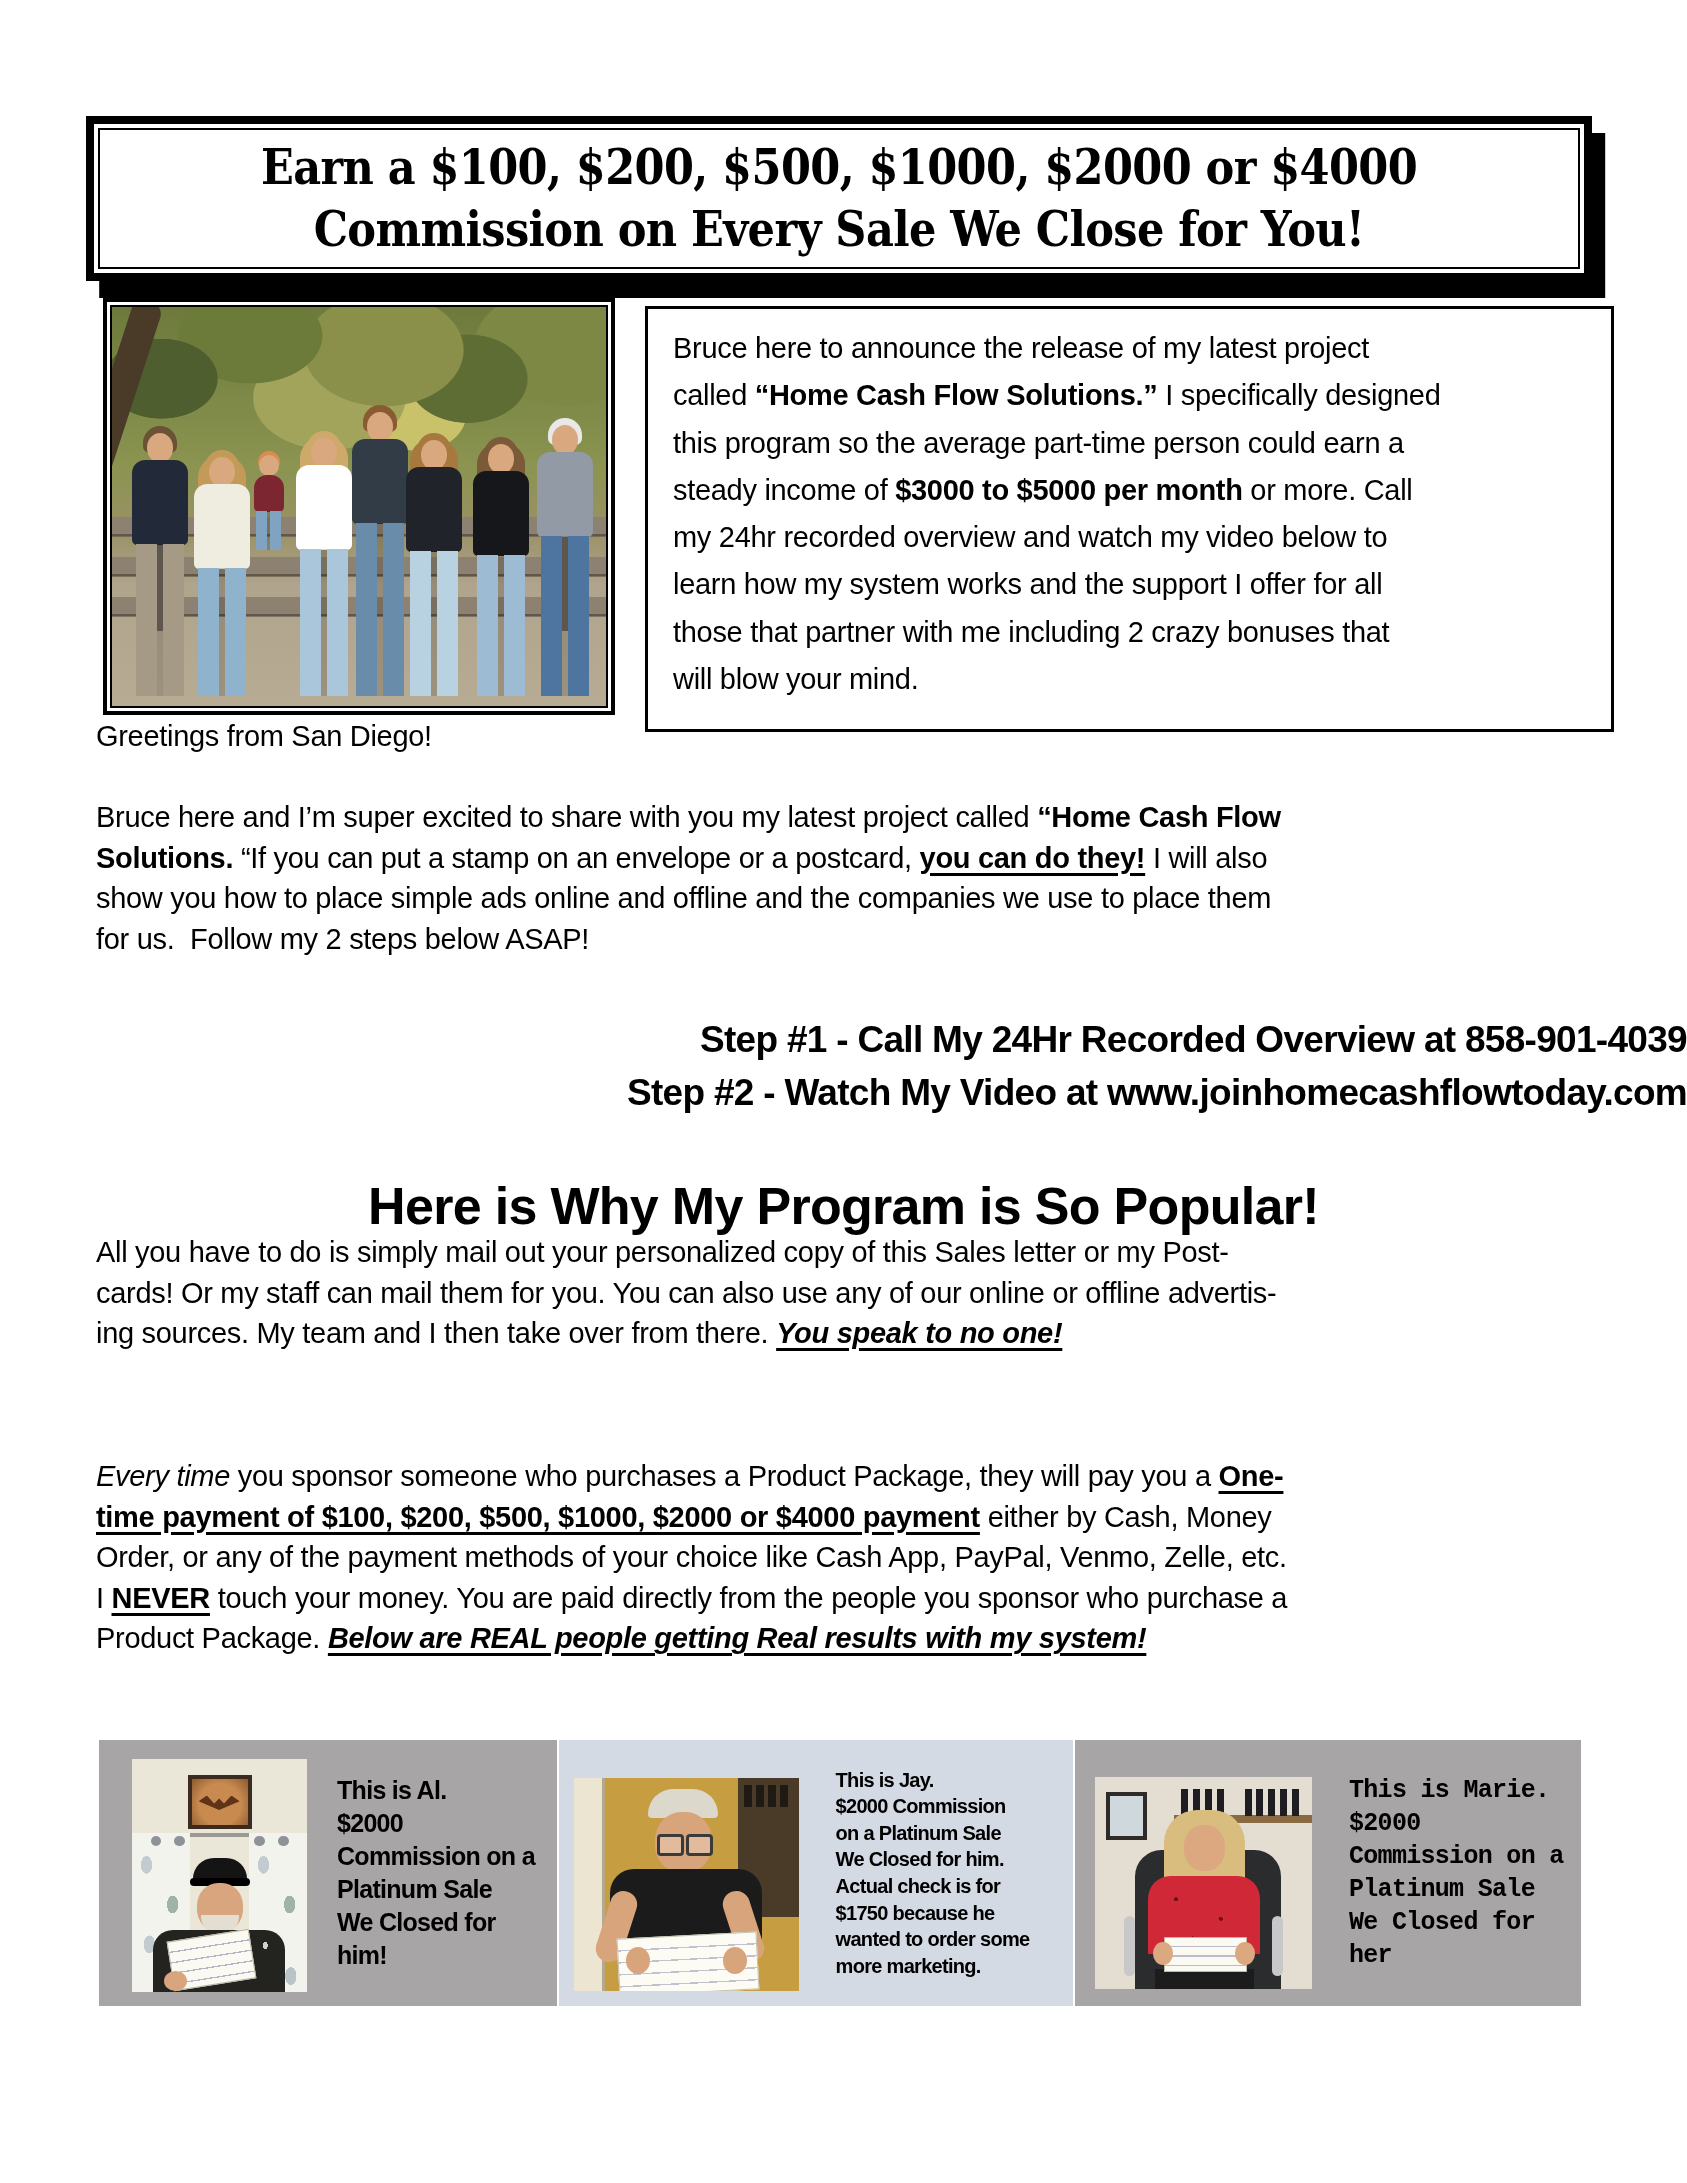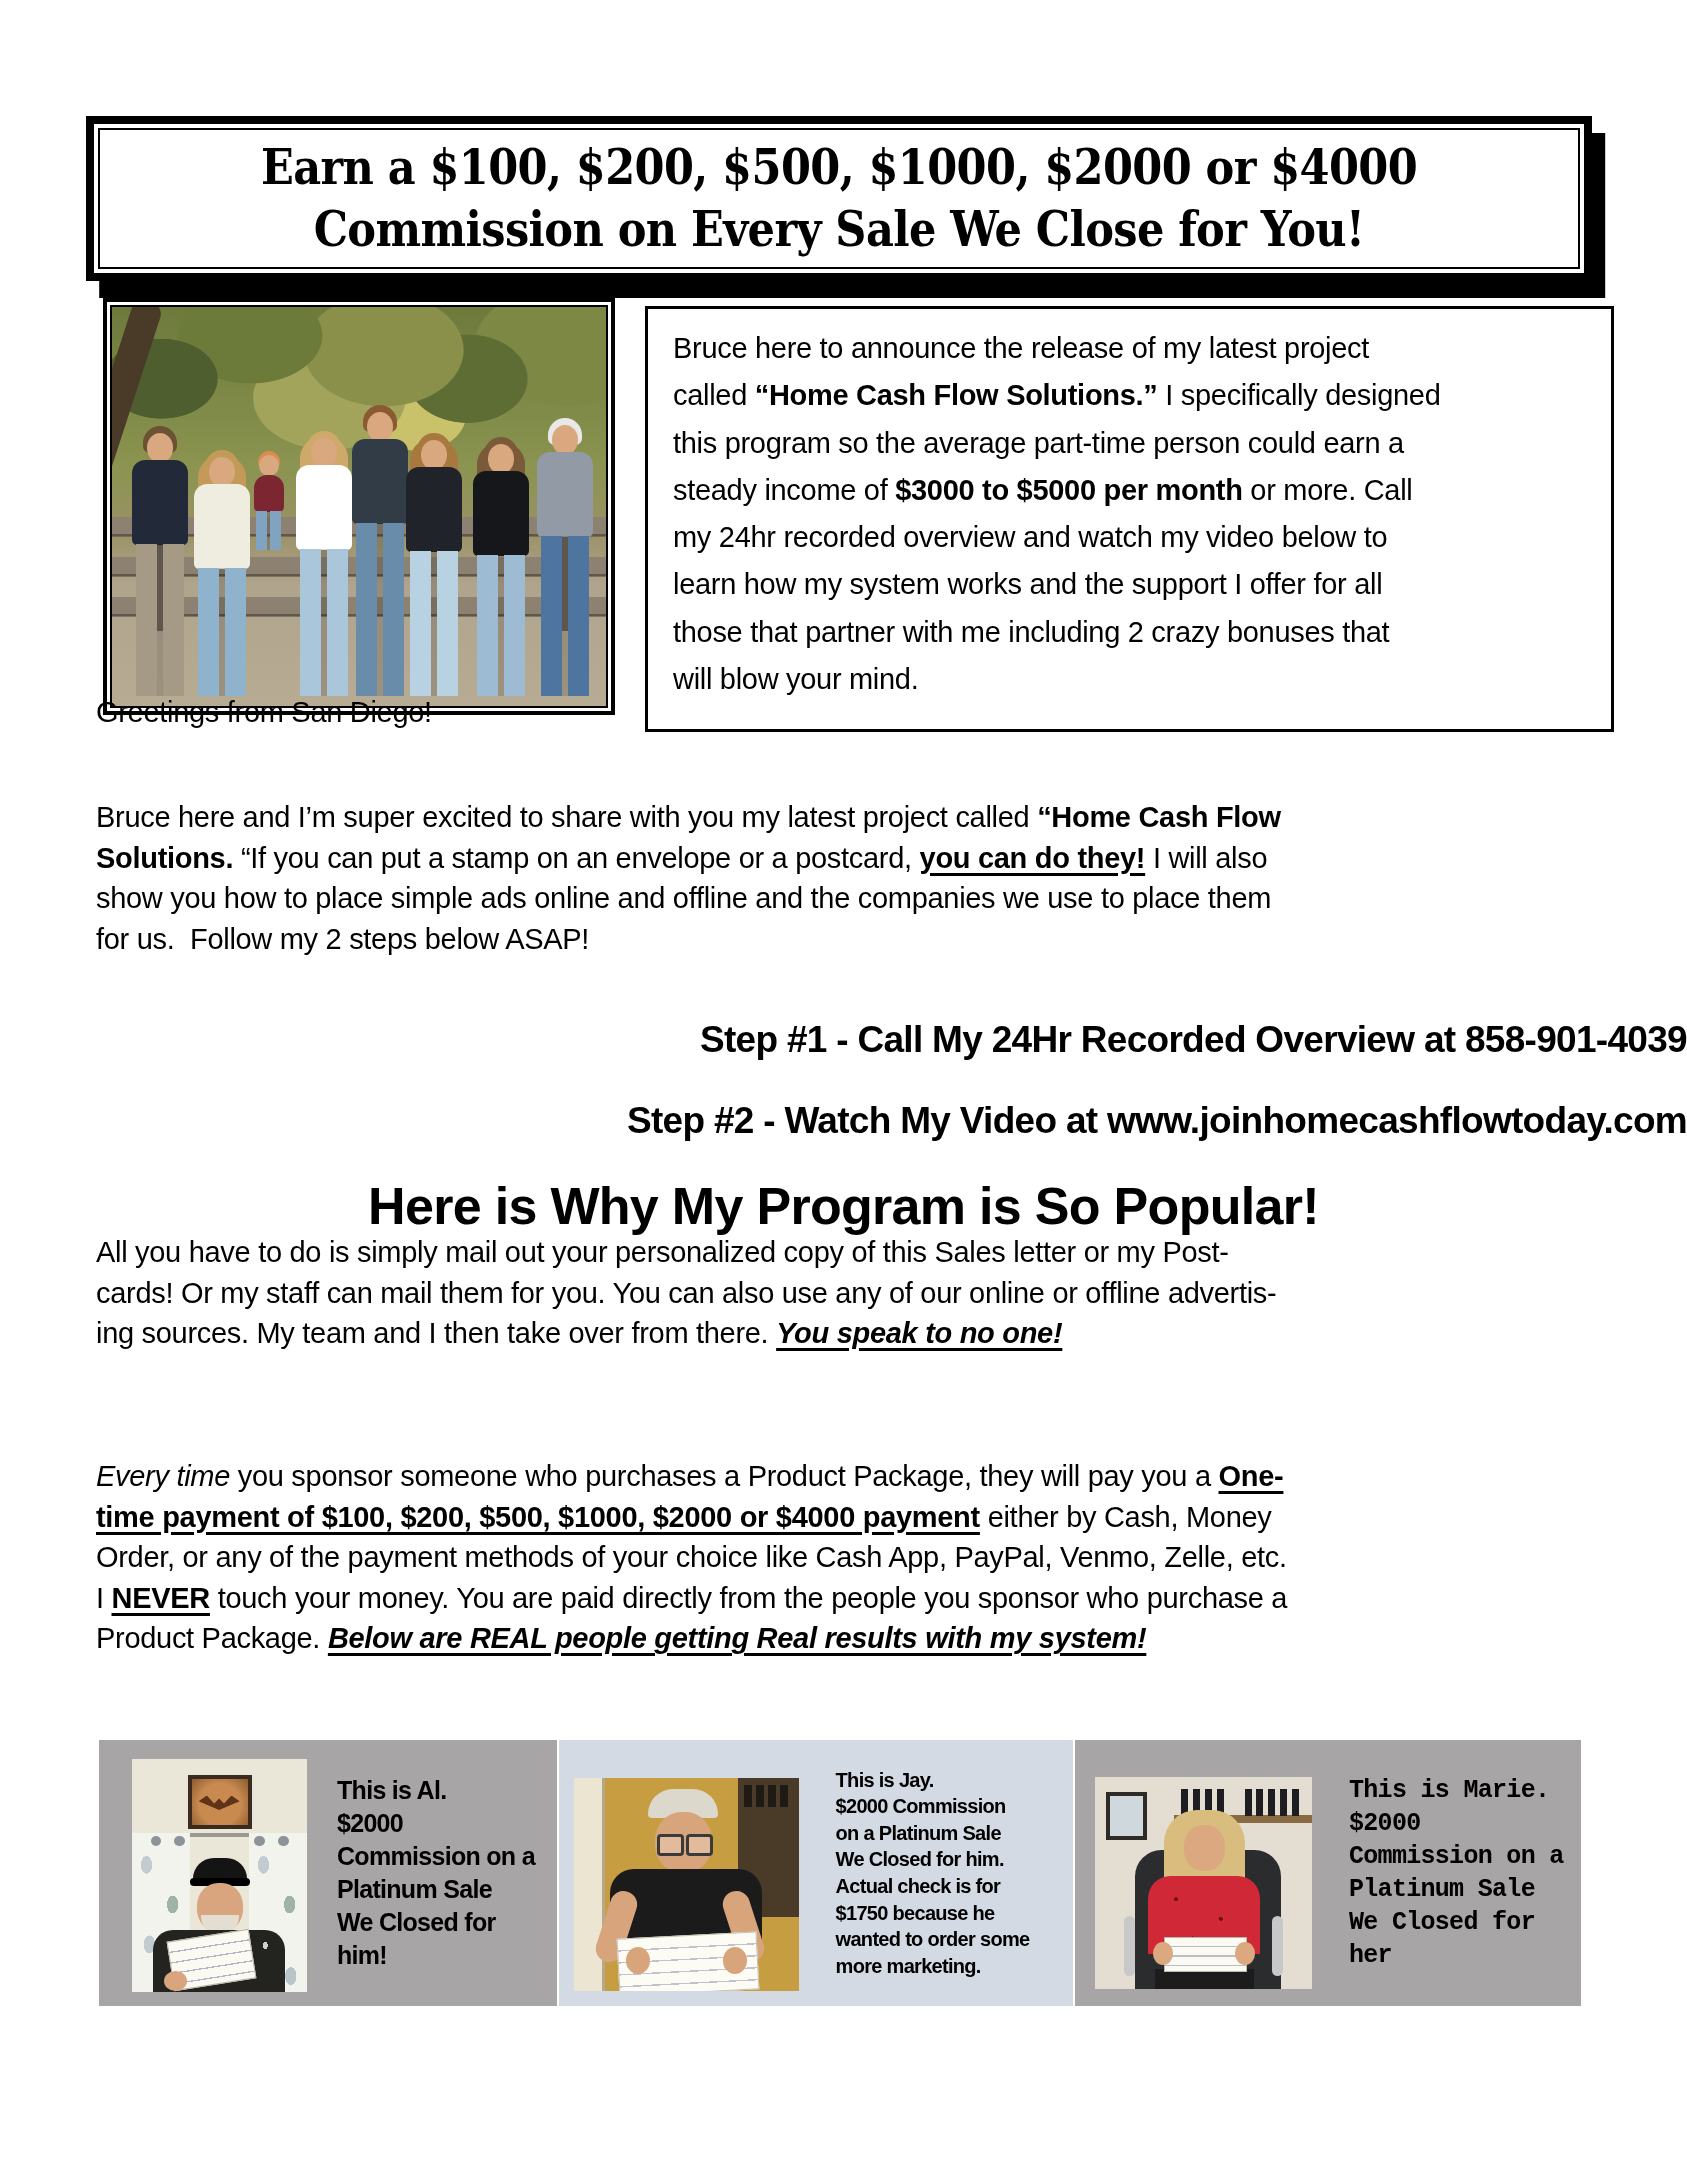--- a/index.html
+++ b/index.html
@@ -49,21 +49,21 @@
   .pr.baby .lg{left:8px;top:60px;width:25px;}
 
   
   .ann-box{position:absolute;left:645px;top:306px;width:969px;height:426px;
            border:3.3px solid #000;box-sizing:border-box;padding:16px 25px;}
   .ann-text{font-size:29px;line-height:1.63;white-space:pre-wrap;letter-spacing:-0.3px;}
 
   
   .body-text{position:absolute;left:96px;width:1502px;font-size:29px;line-height:1.4;
              white-space:pre-wrap;letter-spacing:-0.3px;}
-  .greeting{position:absolute;left:96px;top:696px;font-size:29px;letter-spacing:-0.3px;}
+  .greeting{position:absolute;left:96px;top:720px;font-size:29px;letter-spacing:-0.3px;}
   .b{font-weight:bold;}
   .i{font-style:italic;}
   .u{text-decoration:underline;text-decoration-thickness:2.6px;text-underline-offset:4.6px;}
 
   .step-line{position:absolute;left:0;width:100%;text-align:right;font-weight:bold;
              font-size:37px;letter-spacing:-0.7px;white-space:nowrap;}
   .big-heading{position:absolute;left:0;width:100%;text-align:center;font-weight:bold;
                font-size:52px;letter-spacing:-0.7px;white-space:nowrap;}
 
   
@@ -223,21 +223,21 @@
   </div>
 
   <div class="greeting">Greetings from San Diego!</div>
 
   <div class="body-text" style="top:797px;"><span>Bruce here and I’m super excited to share with you my latest project called </span><span class="b">“Home Cash Flow
 Solutions.</span><span> “If you can put a stamp on an envelope or a postcard, </span><span class="b u">you can do they!</span><span> I will also
 show you how to place simple ads online and offline and the companies we use to place them
 for us.  Follow my 2 steps below ASAP!</span></div>
 
   <div class="step-line" style="top:1019px;">Step #1 - Call My 24Hr Recorded Overview at 858-901-4039</div>
-  <div class="step-line" style="top:1100px;">Step #2 - Watch My Video at www.joinhomecashflowtoday.com</div>
+  <div class="step-line" style="top:1072px;">Step #2 - Watch My Video at www.joinhomecashflowtoday.com</div>
 
   <div class="big-heading" style="top:1176px;">Here is Why My Program is So Popular!</div>
 
   <div class="body-text" style="top:1232px;"><span>All you have to do is simply mail out your personalized copy of this Sales letter or my Post-
 cards! Or my staff can mail them for you. You can also use any of our online or offline advertis-
 ing sources. My team and I then take over from there. </span><span class="b i u">You speak to no one!</span></div>
 
   <div class="body-text" style="top:1456px;"><span class="i">Every time</span><span> you sponsor someone who purchases a Product Package, they will pay you a </span><span class="b u">One-
 time payment of $100, $200, $500, $1000, $2000 or $4000 payment</span><span> either by Cash, Money
 Order, or any of the payment methods of your choice like Cash App, PayPal, Venmo, Zelle, etc.

